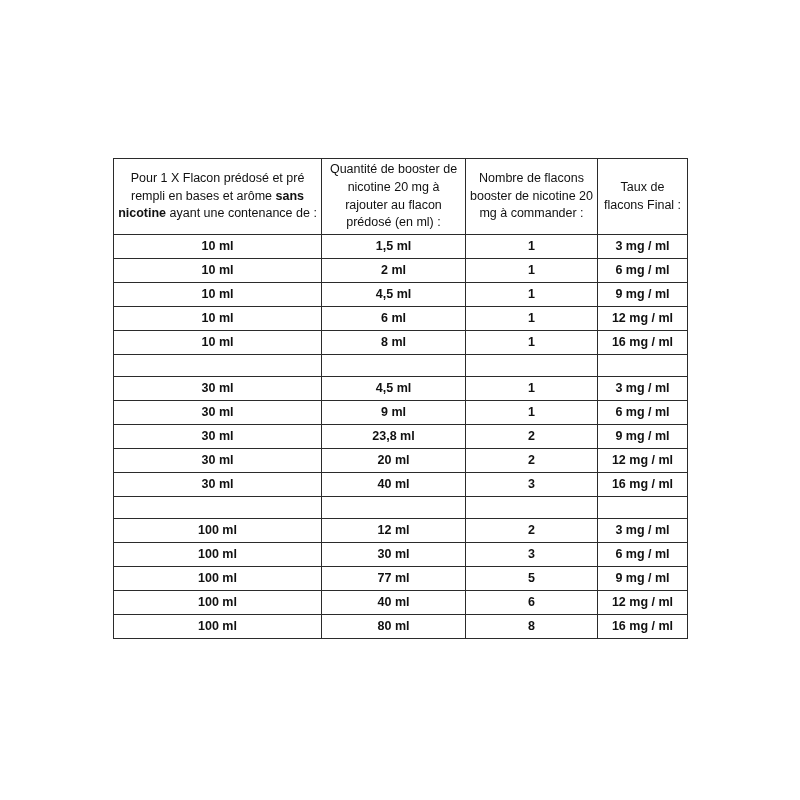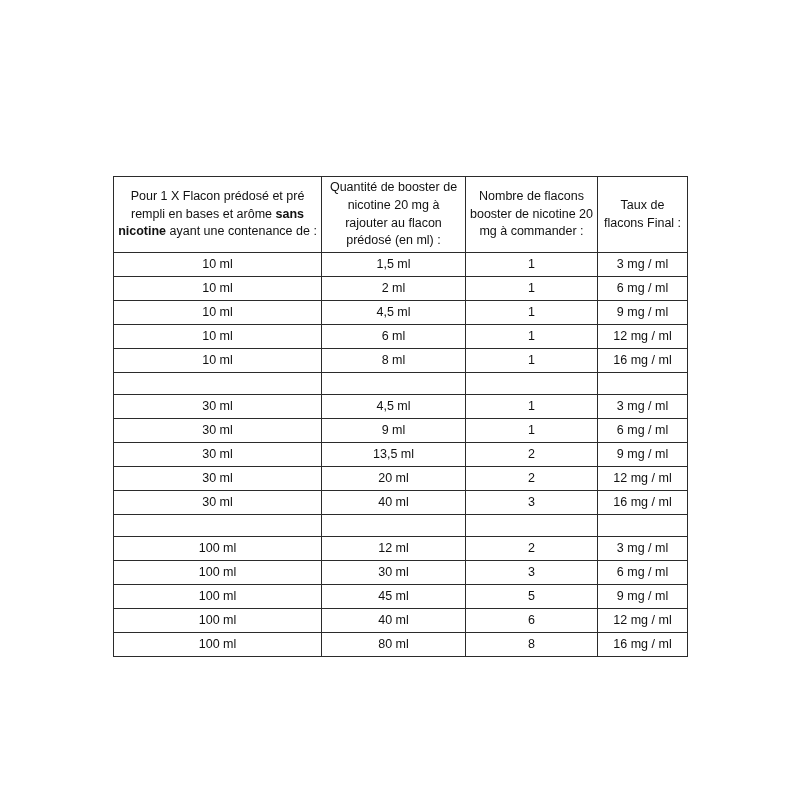--- a/index.html
+++ b/index.html
@@ -11,21 +11,21 @@
     width: 800px;
     height: 800px;
     font-family: "Liberation Sans", sans-serif;
     color: #000000;
     position: relative;
     overflow: hidden;
   }
   #sheet {
     position: absolute;
     left: 113px;
-    top: 176px;
+    top: 158px;
     width: 574px;
   }
   table.dosage {
     border-collapse: collapse;
     width: 574px;
     table-layout: fixed;
   }
   table.dosage td {
     border: 1px solid #2b2b2b;
     text-align: center;
@@ -42,21 +42,21 @@
   col.c4 { width: 90px; }
 
   td.head {
     padding: 14px 10px 16px 10px;
     font-size: 13px;
     line-height: 1.55;
     vertical-align: middle;
   }
   td.head b { font-weight: bold; }
 
-  tr.data td { height: 19px; }
+  tr.data td { height: 19px; font-weight: bold; }
   tr.spacer td {
     height: 17px;
     border-left: 1px solid #2b2b2b;
     border-right: 1px solid #2b2b2b;
     border-top: 1px solid #2b2b2b;
     border-bottom: 1px solid #2b2b2b;
   }
   
   tr.spacer td.blankwide {
     border-top: 1px solid #2b2b2b;
@@ -129,21 +129,21 @@
         <td>3 mg / ml</td>
       </tr>
       <tr class="data">
         <td>30 ml</td>
         <td>9 ml</td>
         <td>1</td>
         <td>6 mg / ml</td>
       </tr>
       <tr class="data">
         <td>30 ml</td>
-        <td>13,5 ml</td>
+        <td>23,8 ml</td>
         <td>2</td>
         <td>9 mg / ml</td>
       </tr>
       <tr class="data">
         <td>30 ml</td>
         <td>20 ml</td>
         <td>2</td>
         <td>12 mg / ml</td>
       </tr>
       <tr class="data">
@@ -167,21 +167,21 @@
         <td>3 mg / ml</td>
       </tr>
       <tr class="data">
         <td>100 ml</td>
         <td>30 ml</td>
         <td>3</td>
         <td>6 mg / ml</td>
       </tr>
       <tr class="data">
         <td>100 ml</td>
-        <td>45 ml</td>
+        <td>77 ml</td>
         <td>5</td>
         <td>9 mg / ml</td>
       </tr>
       <tr class="data">
         <td>100 ml</td>
         <td>40 ml</td>
         <td>6</td>
         <td>12 mg / ml</td>
       </tr>
       <tr class="data">

